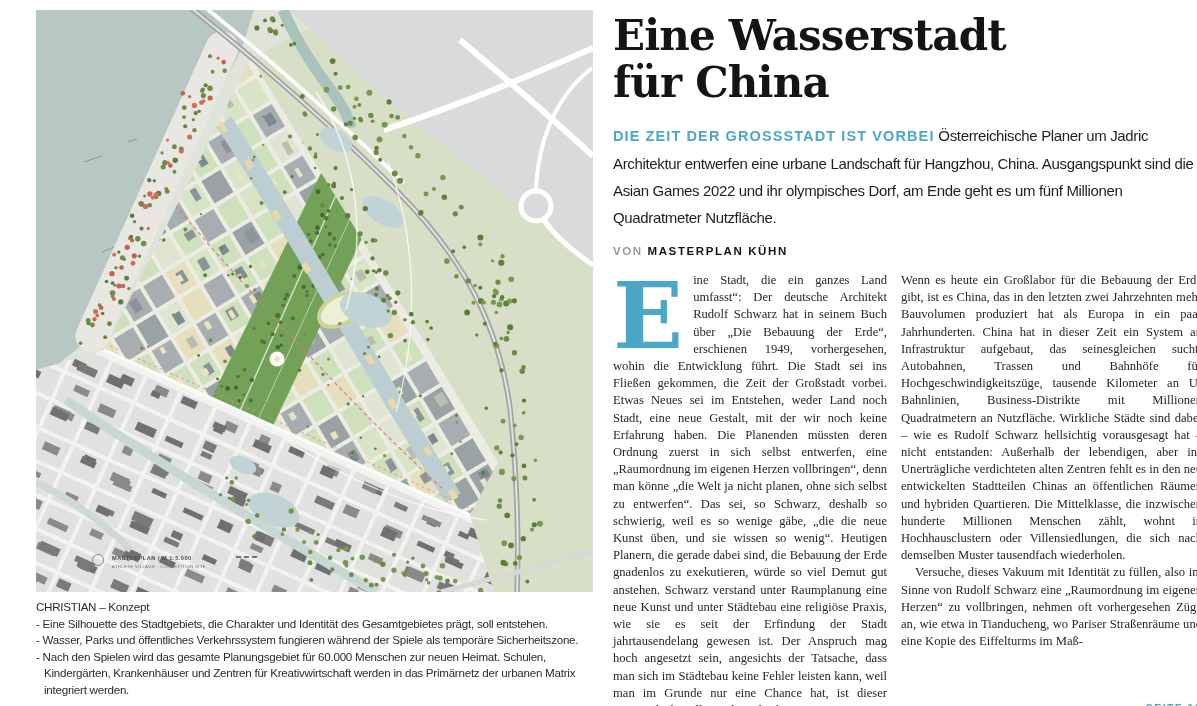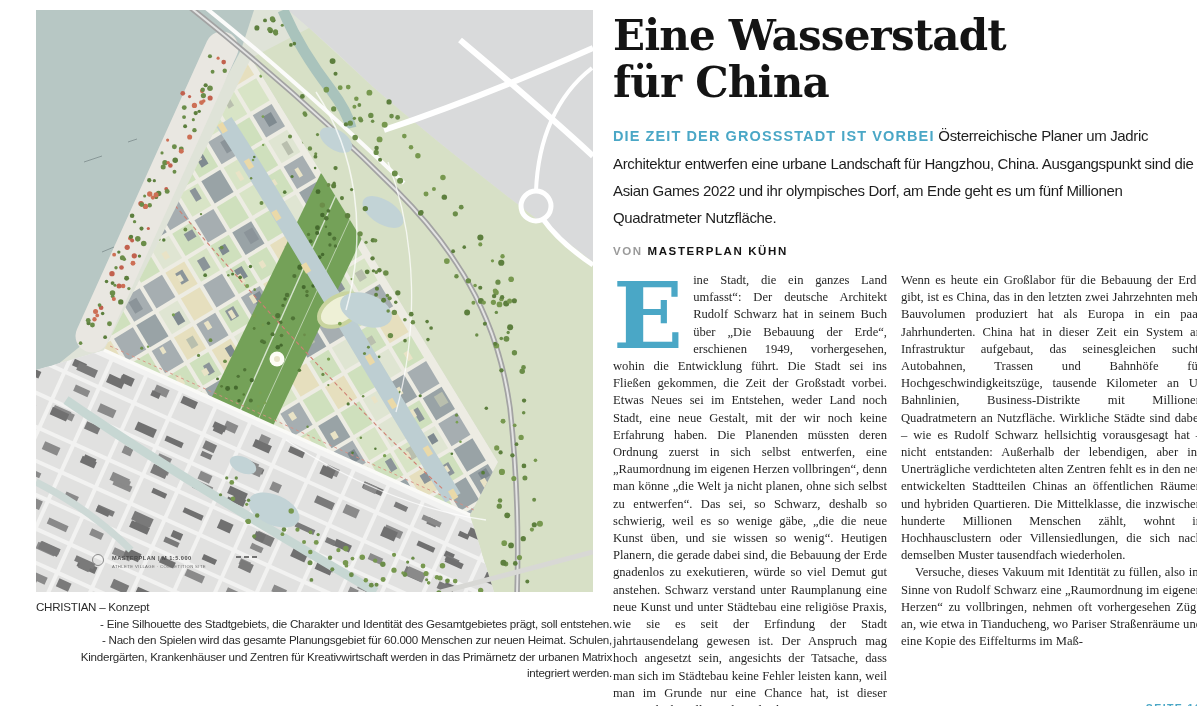--- a/index.html
+++ b/index.html
@@ -4,21 +4,21 @@
 <style>
   html,body{margin:0;padding:0;background:#ffffff;}
   .page{position:relative;width:1197px;height:706px;background:#fff;overflow:hidden;
         font-family:"Liberation Sans",sans-serif;color:#232323;}
   
   .map-figure{position:absolute;left:36px;top:10px;width:557px;height:582px;}
   .map-figure svg{display:block;}
   .caption{position:absolute;left:36px;top:599px;width:576px;
            font-size:11.6px;line-height:16.6px;letter-spacing:-0.25px;color:#2b2b2b;}
   .caption .cap-title{margin-bottom:0px;}
-  .caption .cap-item{padding-left:8px;text-indent:-8px;text-align:right;}
+  .caption .cap-item{padding-left:8px;text-indent:-8px;}
   
   .article{position:absolute;left:613px;top:12px;width:589px;}
   h1{margin:0;font-family:"DejaVu Serif",serif;font-weight:bold;color:#141414;
      font-size:42px;line-height:47px;letter-spacing:-0.8px;}
   .standfirst{margin:16px 0 0 0;font-size:15px;line-height:27px;letter-spacing:-0.35px;color:#1e1e1e;}
   .kicker{color:#4aa7c6;font-weight:bold;font-size:14.5px;letter-spacing:1.1px;}
   .byline{margin-top:14px;font-size:11.5px;letter-spacing:1.6px;font-weight:bold;}
   .byline .von{color:#9a9a9a;text-align:right;}
   .byline .author{color:#141414;}
   .columns{position:absolute;left:0;top:260px;width:589px;display:flex;gap:14px;}
@@ -1537,20 +1537,21 @@
               <line x1="216" y1="547" x2="221" y2="547"></line>
           </g>
         </g>
       </g>
     </svg>
   </figure>
 
   <div class="caption">
     <div class="cap-title">CHRISTIAN – Konzept</div>
     <div class="cap-item">- Eine Silhouette des Stadtgebiets, die Charakter und Identität des Gesamtgebietes prägt, soll entstehen.</div>
+    <div class="cap-item">- Wasser, Parks und öffentliches Verkehrssystem fungieren während der Spiele als temporäre Sicherheitszone.</div>
     <div class="cap-item">- Nach den Spielen wird das gesamte Planungsgebiet für 60.000 Menschen zur neuen Heimat. Schulen, Kindergärten, Krankenhäuser und Zentren für Kreativwirtschaft werden in das Primärnetz der urbanen Matrix integriert werden.</div>
 
   </div>
 
   <div class="article">
     <h1>
         <span style="display:block">Eine Wasserstadt</span>
         <span style="display:block">für China</span>
       </h1>
 

